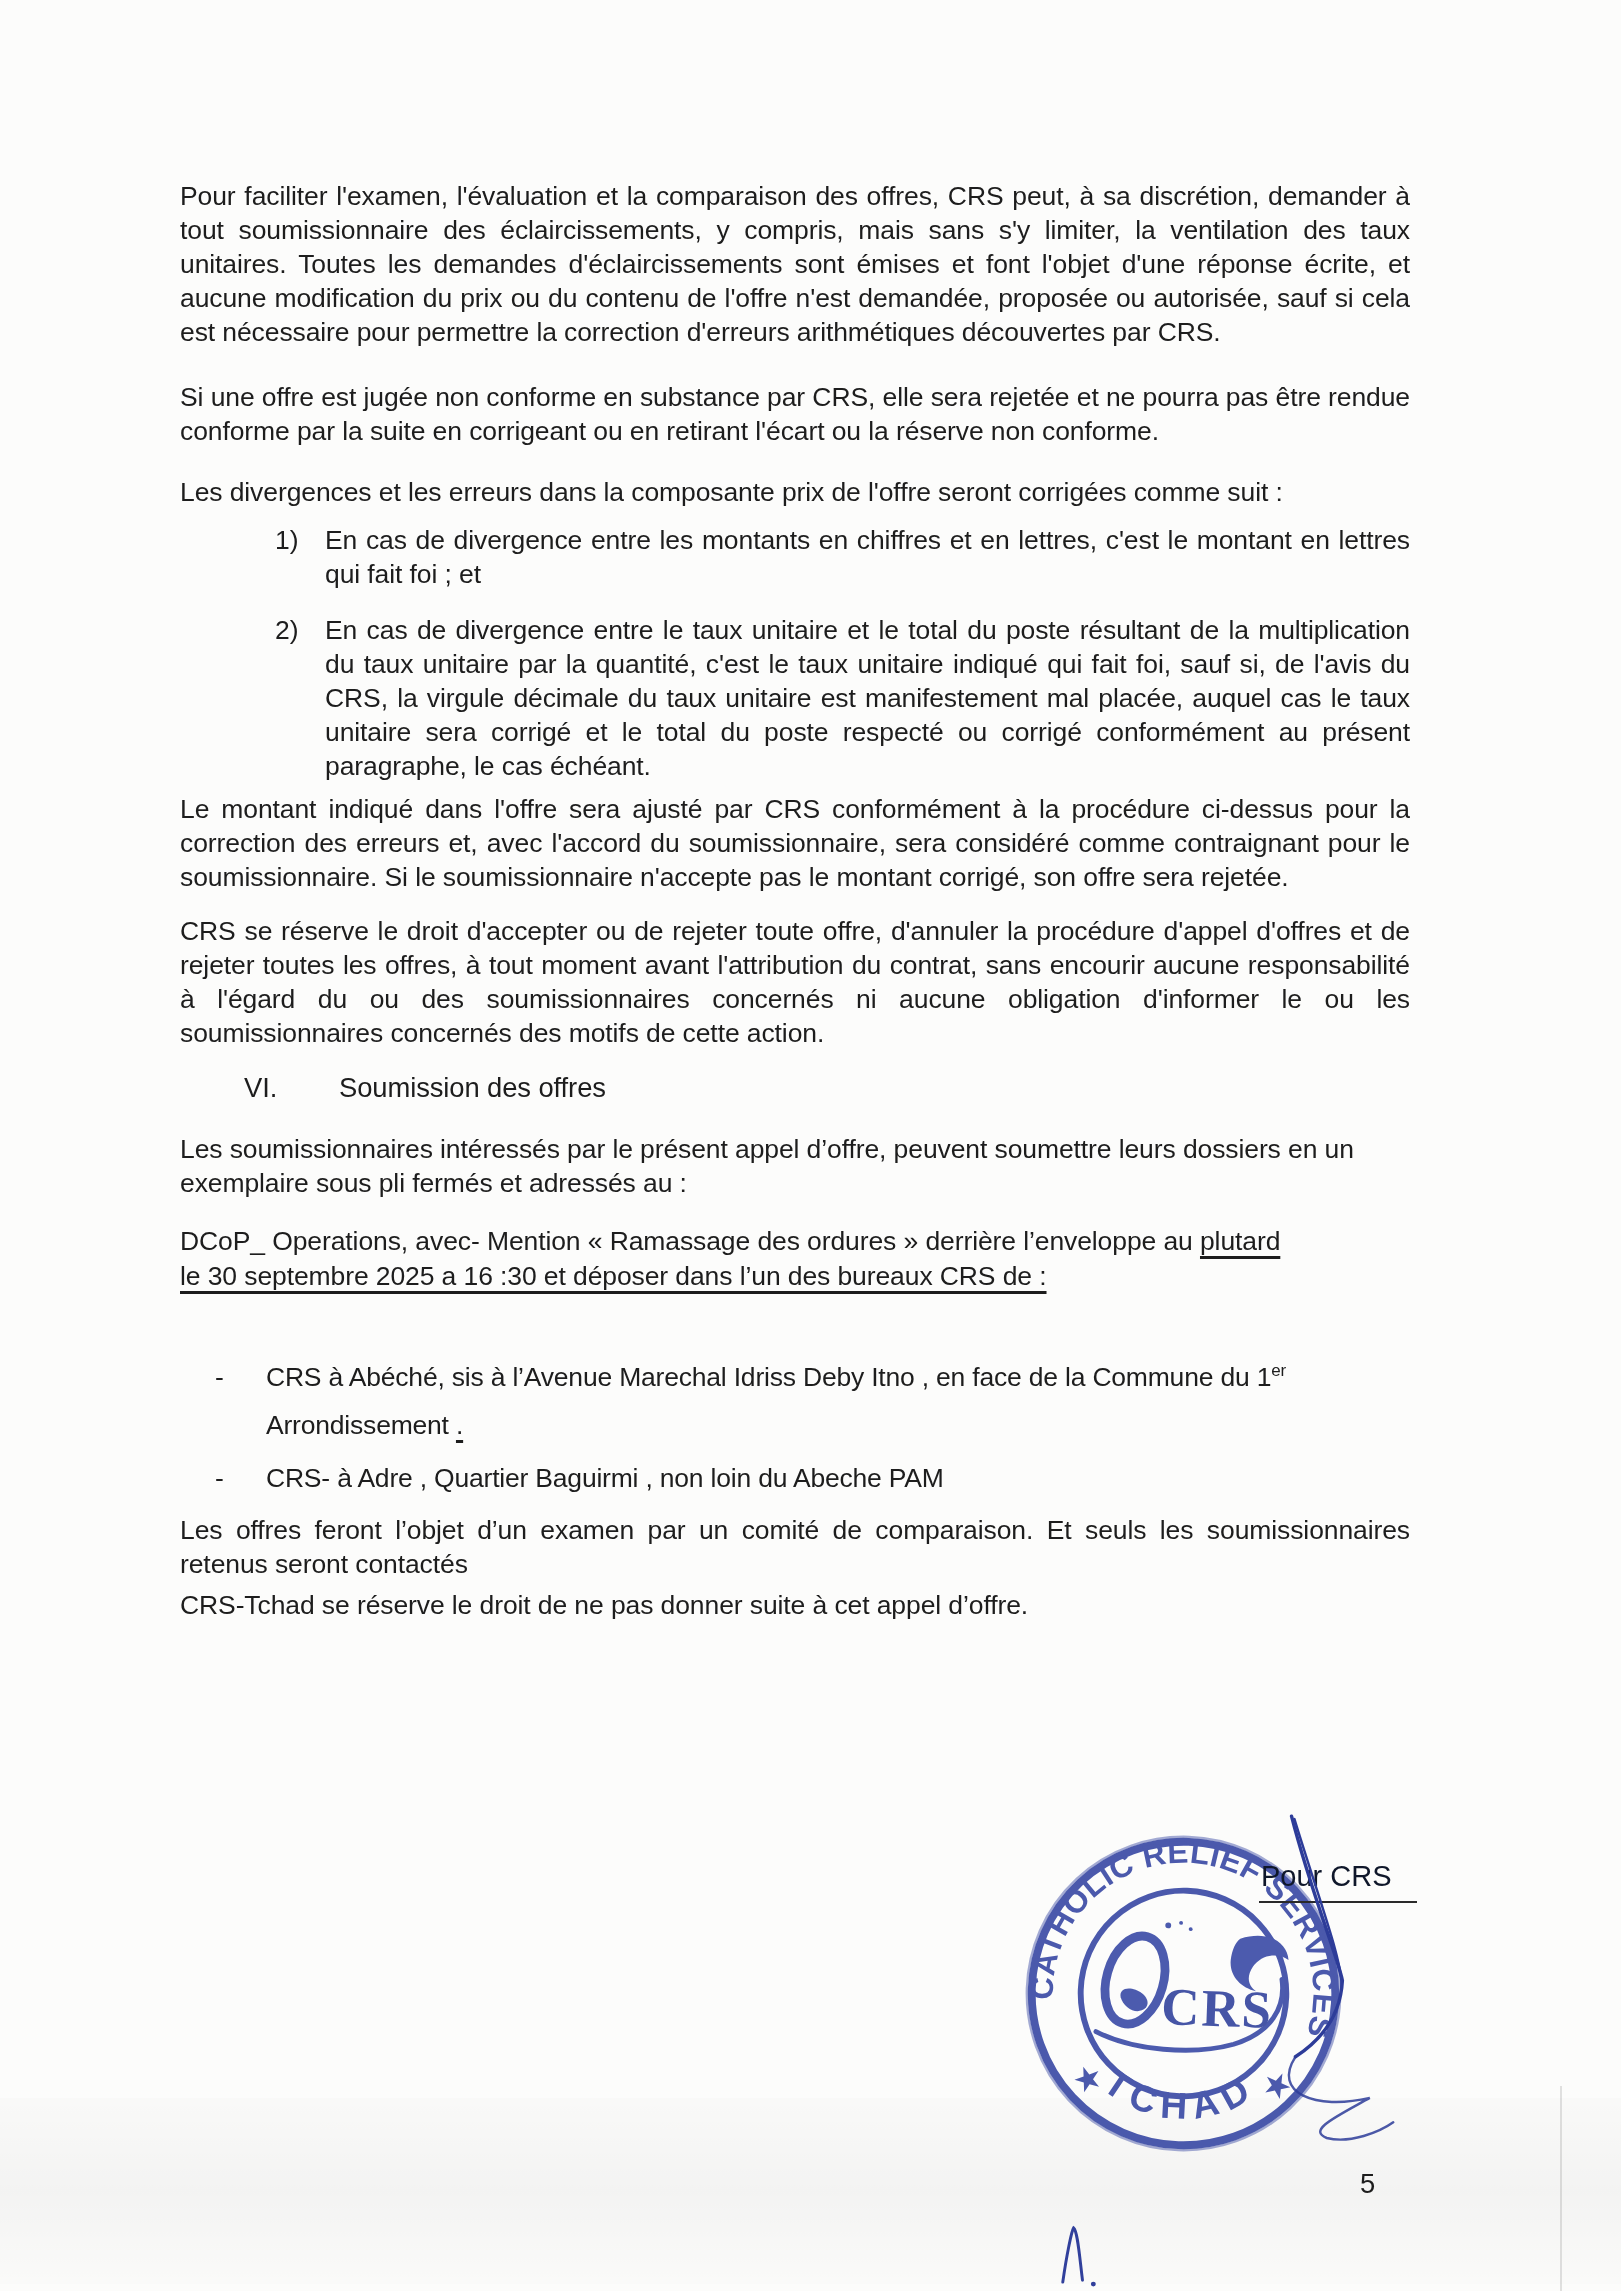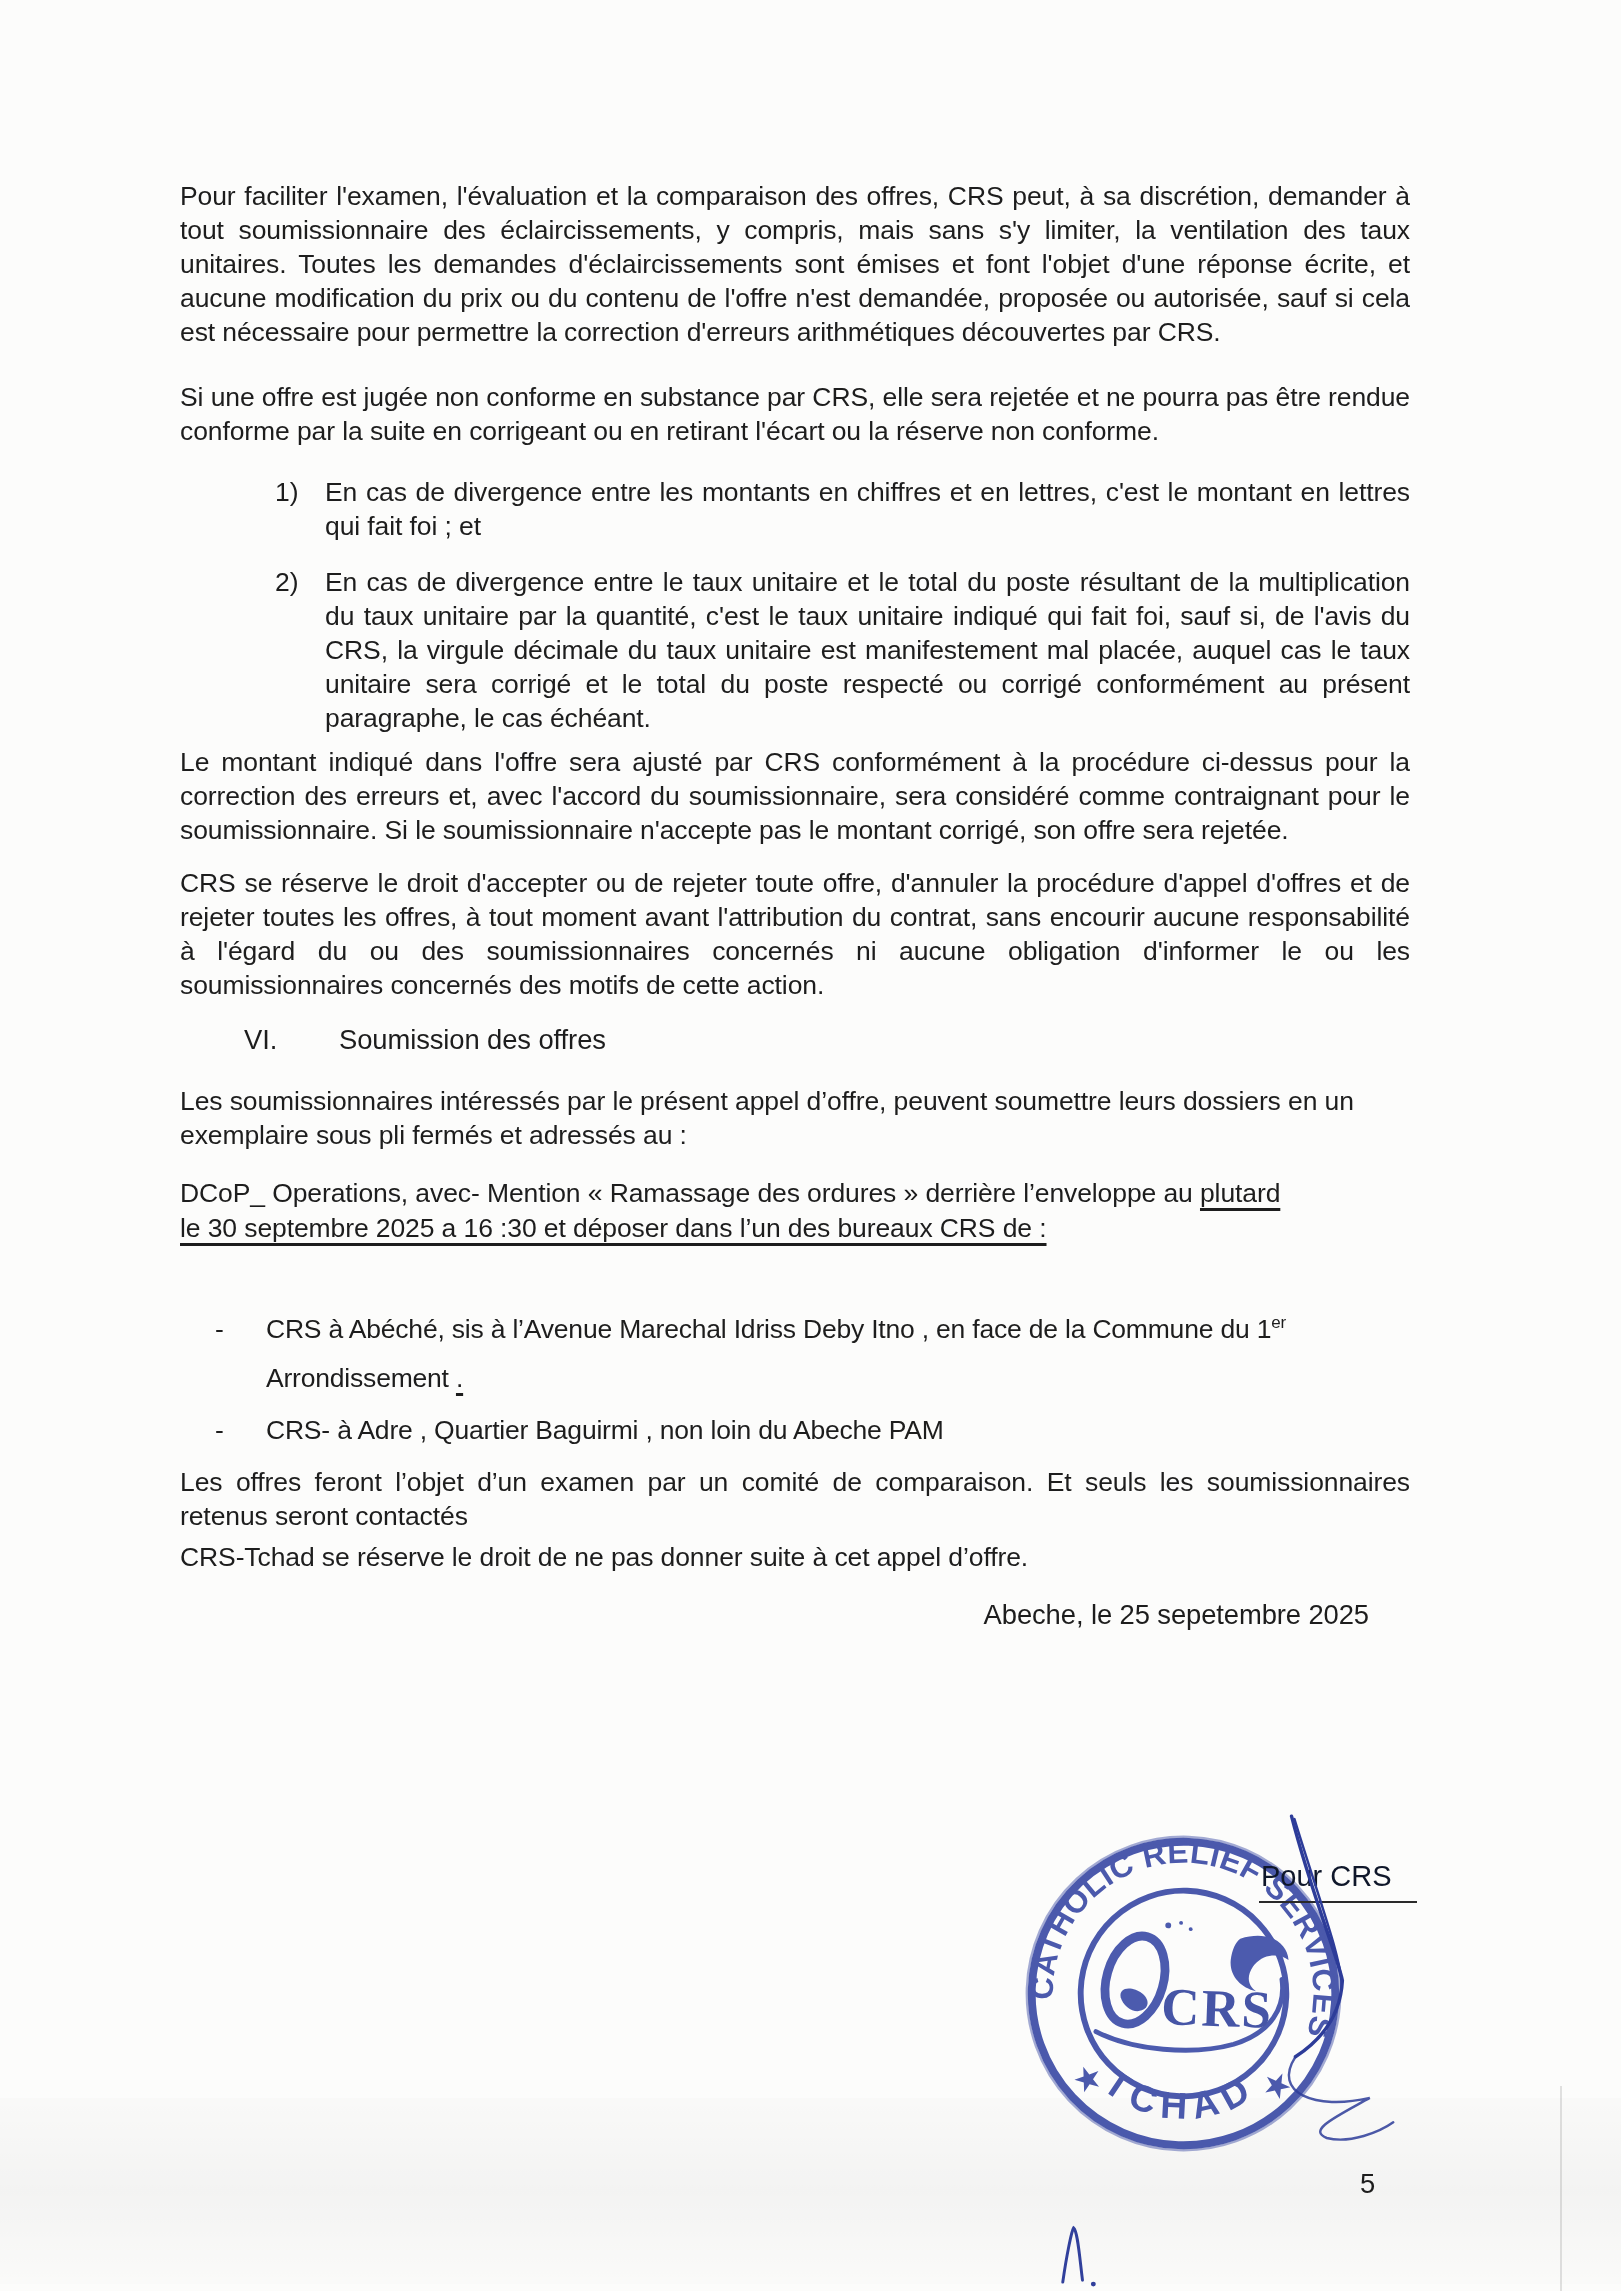--- a/index.html
+++ b/index.html
@@ -65,20 +65,21 @@
 
 <div class="scan-band band-low"></div>
 <div class="edge-line"></div>
 
 <div class="content">
 
   <p class="para p1">Pour faciliter l'examen, l'évaluation et la comparaison des offres, CRS peut, à sa discrétion, demander à tout soumissionnaire des éclaircissements, y compris, mais sans s'y limiter, la ventilation des taux unitaires. Toutes les demandes d'éclaircissements sont émises et font l'objet d'une réponse écrite, et aucune modification du prix ou du contenu de l'offre n'est demandée, proposée ou autorisée, sauf si cela est nécessaire pour permettre la correction d'erreurs arithmétiques découvertes par CRS.</p>
 
   <p class="para p2">Si une offre est jugée non conforme en substance par CRS, elle sera rejetée et ne pourra pas être rendue conforme par la suite en corrigeant ou en retirant l'écart ou la réserve non conforme.</p>
 
+  <p class="para p3">Les divergences et les erreurs dans la composante prix de l'offre seront corrigées comme suit :</p>
 
   <div class="numlist">
     <div class="numitem">
       <span class="num">1)</span>
       <span class="txt">En cas de divergence entre les montants en chiffres et en lettres, c'est le montant en lettres qui fait foi ; et</span>
     </div>
     <div class="numitem">
       <span class="num">2)</span>
       <span class="txt">En cas de divergence entre le taux unitaire et le total du poste résultant de la multiplication du taux unitaire par la quantité, c'est le taux unitaire indiqué qui fait foi, sauf si, de l'avis du CRS, la virgule décimale du taux unitaire est manifestement mal placée, auquel cas le taux unitaire sera corrigé et le total du poste respecté ou corrigé conformément au présent paragraphe, le cas échéant.</span>
     </div>
@@ -108,21 +109,20 @@
     <div class="bullet">
       <span class="marker">-</span>
       <span class="btxt">CRS- à Adre , Quartier Baguirmi  , non loin du Abeche PAM</span>
     </div>
   </div>
 
   <p class="para p8">Les offres feront l’objet d’un examen par un comité de comparaison. Et seuls les soumissionnaires retenus seront  contactés</p>
 
   <p class="para p9 nojust">CRS-Tchad se réserve le droit de ne pas donner suite à cet appel d’offre.</p>
 
-  <p class="para dateline">Abeche, le 25 sepetembre  2025</p>
 
 </div>
 
 <div class="pour-crs">Pour CRS</div>
 
 <svg class="stamp" viewBox="0 0 336 336" aria-hidden="true">
   <g transform="rotate(2 168 168)">
     <g fill="none" stroke="#3c4ca6">
       <circle cx="168" cy="168" r="160" stroke-width="2.5" opacity="0.5"></circle>
       <circle cx="168" cy="168" r="155" stroke-width="8"></circle>

